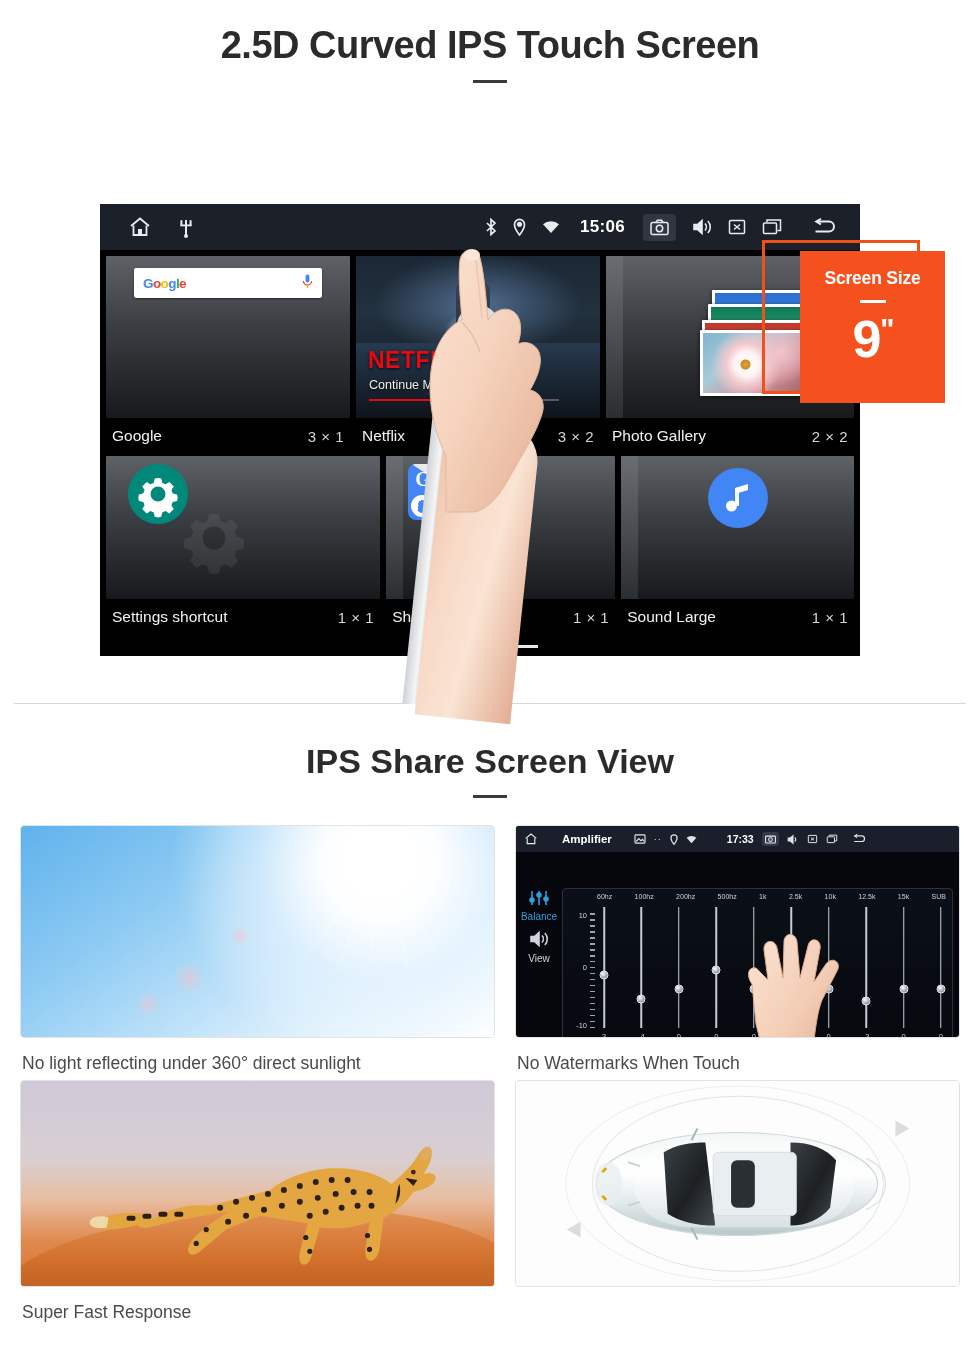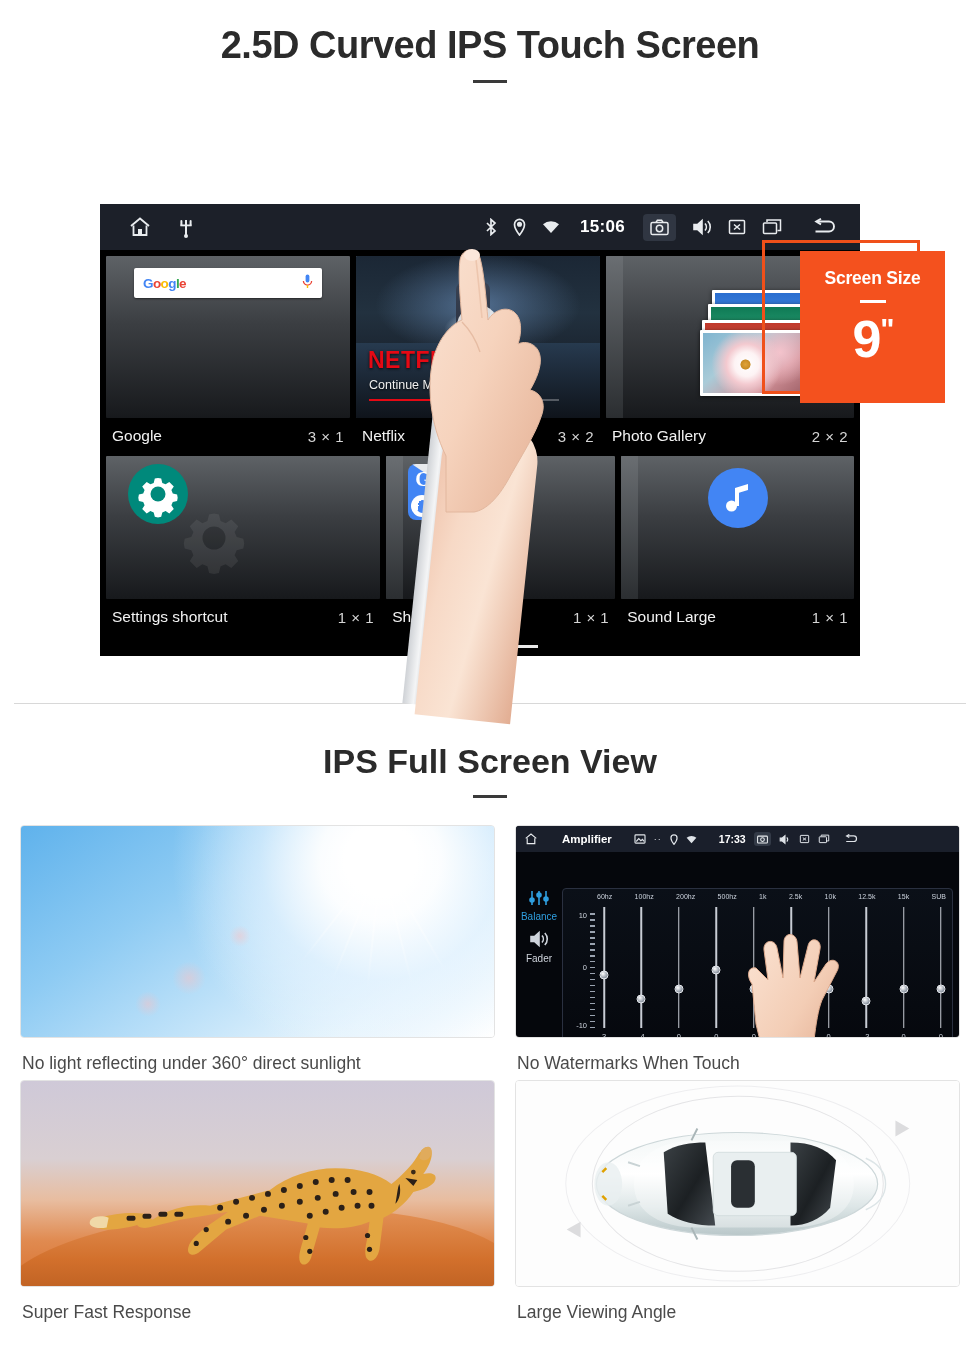--- a/index.html
+++ b/index.html
@@ -659,21 +659,21 @@
     <div class="badge-title">Screen Size</div>
     <div class="badge-rule"></div>
     <div class="badge-num">
       <span>9</span><sup>"</sup>
     </div>
   </div>
 
   <div class="divider"></div>
 
   <div class="sec2-title">
-    <span>IPS Full Screen View</span>
+    <span>IPS Share Screen View</span>
     <div class="sec2-rule"></div>
   </div>
 
   <div class="grid2">
 
     <div class="cell">
       <div class="thumb">
         <div class="sky">
           <div class="ray" style="transform:rotate(-14deg)"></div>
           <div class="ray" style="transform:rotate(6deg)"></div>
@@ -709,21 +709,21 @@
             <span class="amp-ic">
               <svg width="8" height="11" viewBox="0 0 13 18" fill="none" stroke="#dfe3e8" stroke-width="2">
                 <path d="M6.5 17 C6.5 17 11.5 10.5 11.5 6.4 A5 5 0 0 0 1.5 6.4 C1.5 10.5 6.5 17 6.5 17Z"></path>
               </svg>
             </span>
             <span class="amp-ic">
               <svg width="11" height="9" viewBox="0 0 18 14" fill="#dfe3e8">
                   <path d="M1 4.2 A12 12 0 0 1 17 4.2 L9 13 Z"></path>
                 </svg>
             </span>
-            <span class="amp-time" style="margin-left:14px">17:33</span>
+            <span class="amp-time" style="margin-left:22px">17:33</span>
             <span class="amp-cam">
               <svg width="11" height="10" viewBox="0 0 19 17" fill="none" stroke="#e9ecef" stroke-width="1.8">
                 <rect x="1" y="3.5" width="17" height="12" rx="1.6"></rect>
                   <circle cx="9.5" cy="9.5" r="3.2"></circle>
               </svg>
             </span>
             <span class="amp-ic">
               <svg width="12" height="11" viewBox="0 0 20 18" fill="none" stroke="#dfe3e8" stroke-width="1.8">
                 <path d="M2 6.5 H5.5 L10 2.5 V15.5 L5.5 11.5 H2 Z" fill="#dfe3e8"></path>
                   <path d="M13 5.5 A5.2 5.2 0 0 1 13 12.5"></path>
@@ -760,21 +760,21 @@
                 </svg>
               </span>
               <span class="lbl">Balance</span>
               <span style="display:inline-block;margin-top:8px">
                 <svg width="22" height="18" viewBox="0 0 20 18" fill="none" stroke="#cfd4dc" stroke-width="1.6">
                   <path d="M2 6.5 H5.5 L10 2.5 V15.5 L5.5 11.5 H2 Z" fill="#cfd4dc"></path>
                   <path d="M13 5.5 A5.2 5.2 0 0 1 13 12.5"></path>
                     <path d="M15.8 3 A8.6 8.6 0 0 1 15.8 15"></path>
                 </svg>
               </span>
-              <span class="lbl2">Fader</span>
+              <span class="lbl2">View</span>
             </div>
 
             <div class="amp-main">
               <div class="freq-row">
                 <span class="freq">60hz</span>
                 <span class="freq">100hz</span>
                 <span class="freq">200hz</span>
                 <span class="freq">500hz</span>
                 <span class="freq">1k</span>
                 <span class="freq">2.5k</span>
@@ -967,16 +967,15 @@
             <path d="M176 60 L182 48 M176 148 L182 160" stroke="#aab6b8" stroke-width="2" fill="none"></path>
             <path d="M124 86 L112 82 M124 122 L112 126" stroke="#c9d3d5" stroke-width="2" fill="none"></path>
             <ellipse cx="92" cy="104" rx="14" ry="22" fill="#e9eff0" opacity="0.8"></ellipse>
             <path d="M86 92 L90 88 M86 116 L90 120" stroke="#e0a100" stroke-width="2.5"></path>
             <path d="M352 78 C366 84 372 94 372 104 C372 114 366 124 352 130" fill="none" stroke="#dde5e7" stroke-width="1.4"></path>
             <path d="M382 40 L396 48 L382 56 Z" fill="#dcdcde"></path>
             <path d="M64 158 L50 150 L64 142 Z" fill="#dcdcde"></path>
           </svg>
         </div>
       </div>
-      <div class="caption">Large Viewing Angle</div>
     </div>
   </div>
 </div>
 
 </body></html>

